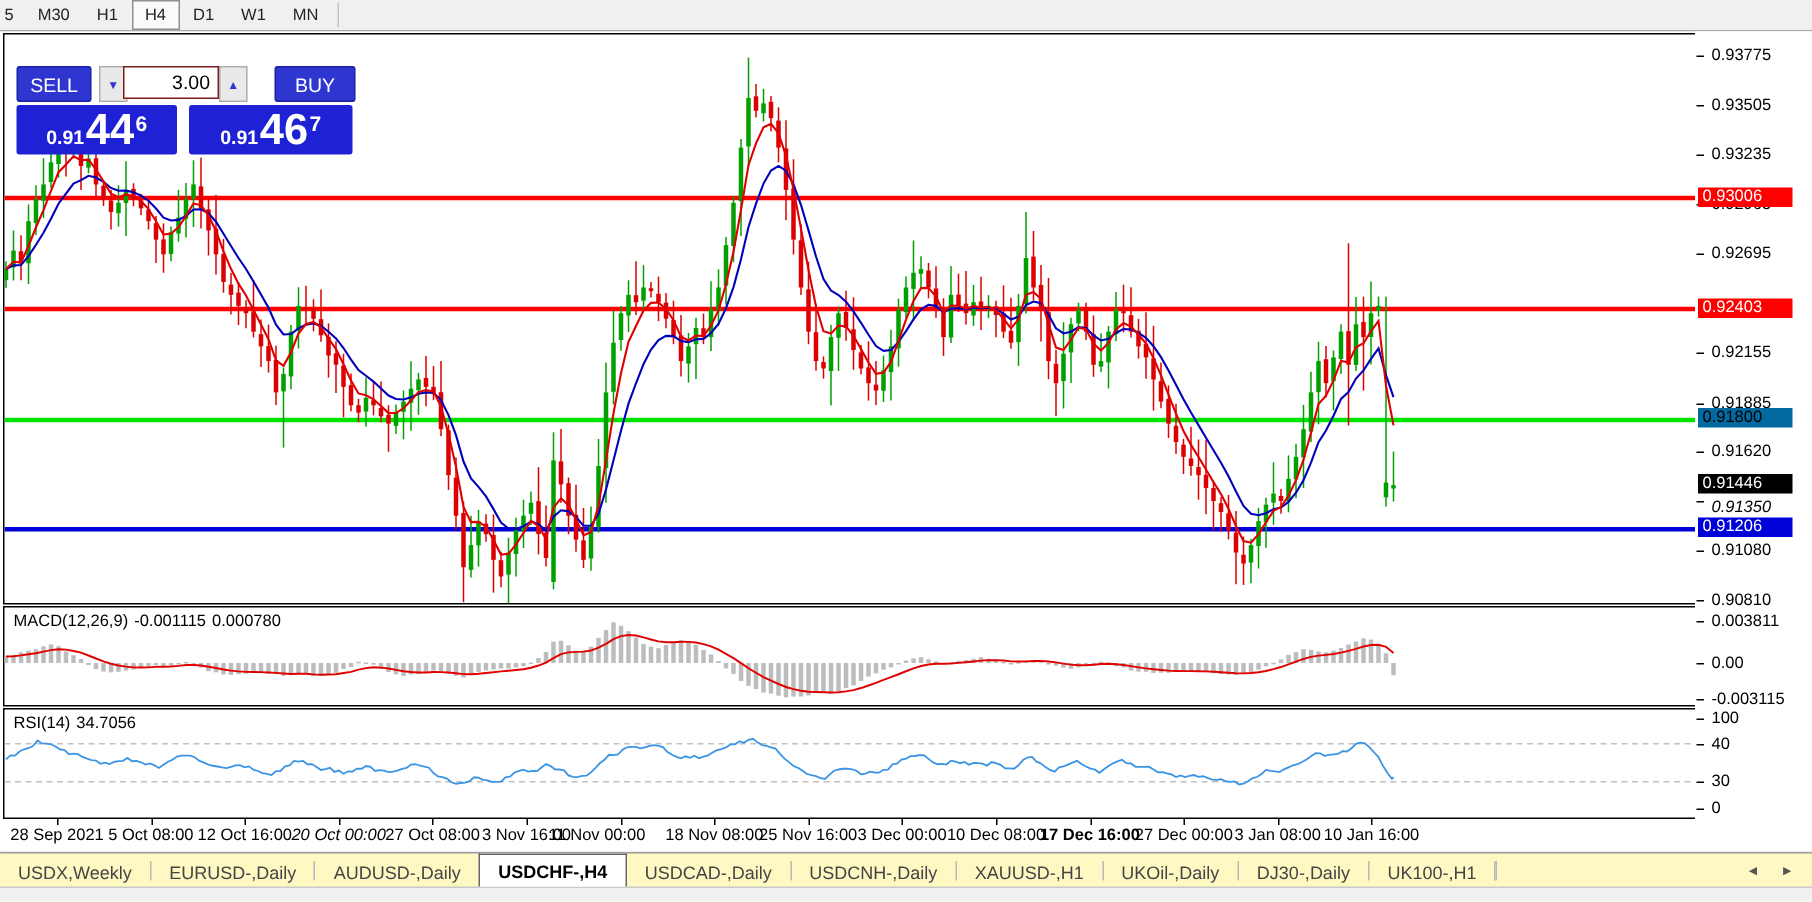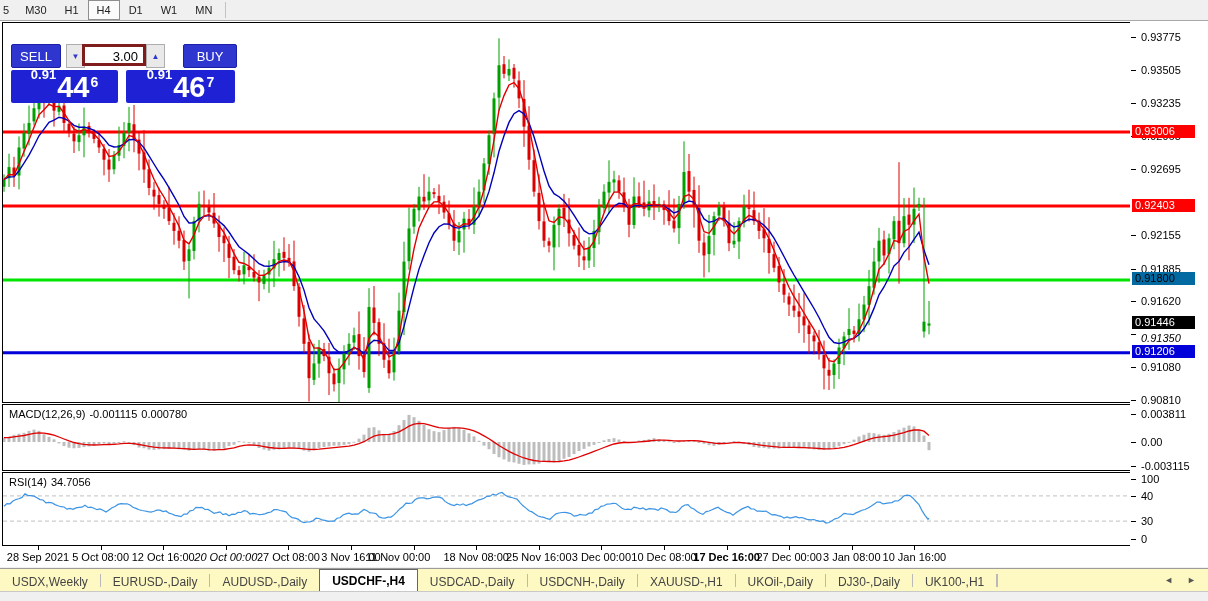--- a/index.html
+++ b/index.html
@@ -28,27 +28,27 @@
   
   #trade-panel{position:absolute;left:8px;top:21px;width:224px;height:58px}
   .tp-btn{position:absolute;height:22px;background:#2f36d0;color:#fff;font-size:13px;
     display:flex;align-items:center;justify-content:center;border:1px solid #1b1fa8;border-radius:2px}
   #sell-btn{left:0;top:0;width:48px}
   #buy-btn{left:172px;top:0;width:52px}
   .spin{position:absolute;top:0;width:17px;height:22px;background:#e9e9e9;border:1px solid #aeaeae;
     display:flex;align-items:center;justify-content:center;font-size:8px;color:#2f36d0}
   #spin-down{left:55px}
   #spin-up{left:135px}
-  #vol-field{position:absolute;left:71px;top:0;width:64px;height:22px;background:#fff;border:3px solid #7f1d1d;
+  #vol-field{position:absolute;left:71px;top:0;width:64px;height:22px;background:#fff;border:1px solid #7f1d1d;
     box-sizing:border-box;font-size:13px;color:#000;text-align:right;padding:2px 5px 0 0}
   .bigbox{position:absolute;top:26px;height:32px;background:#1e22d4;color:#fff;display:flex;
     align-items:flex-end;justify-content:center;border-radius:2px;padding-bottom:1px}
   #sell-box{left:0;width:107px}
   #buy-box{left:115px;width:109px}
-  .bb-small{font-size:13px;font-weight:bold;margin:0 1px 20px 0}
+  .bb-small{font-size:13px;font-weight:bold;margin:0 1px 3px 0}
   .bb-big{font-size:29px;font-weight:bold;line-height:29px}
   .bb-sup{font-size:14px;font-weight:bold;margin:0 0 12px 1px}
   
   .ind-label{position:absolute;left:6px;top:3px;font-size:11px;color:#000;white-space:nowrap}
   .ind-label span{margin-right:4px}
   
   #price-axis{position:absolute;left:1130px;top:21px;width:78px;height:546px;background:#fff}
   .ytick{position:absolute;left:11px;font-size:11px;color:#000;white-space:nowrap}
   .ydash{position:absolute;left:1px;width:5px;height:1px;background:#000}
   .badge{position:absolute;left:2px;width:60px;height:13px;font-size:11px;line-height:13px;

